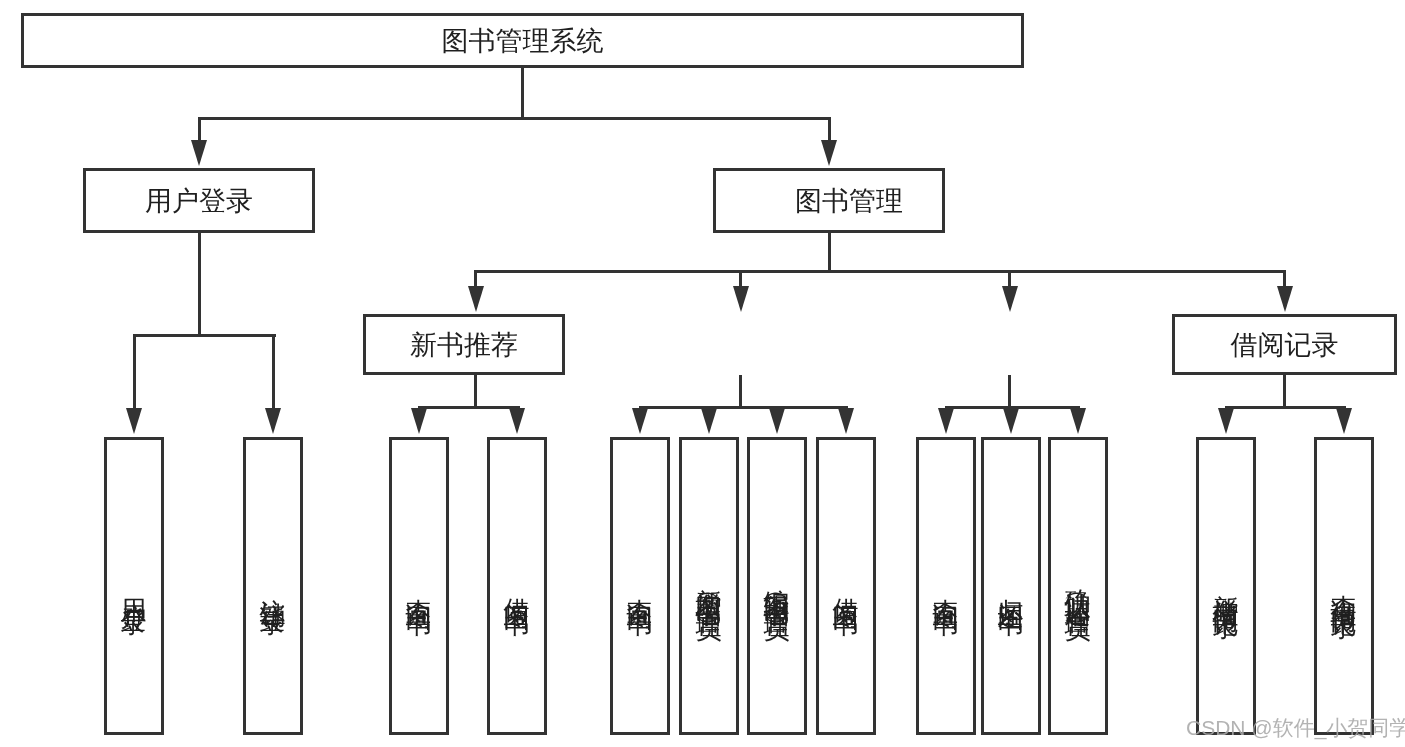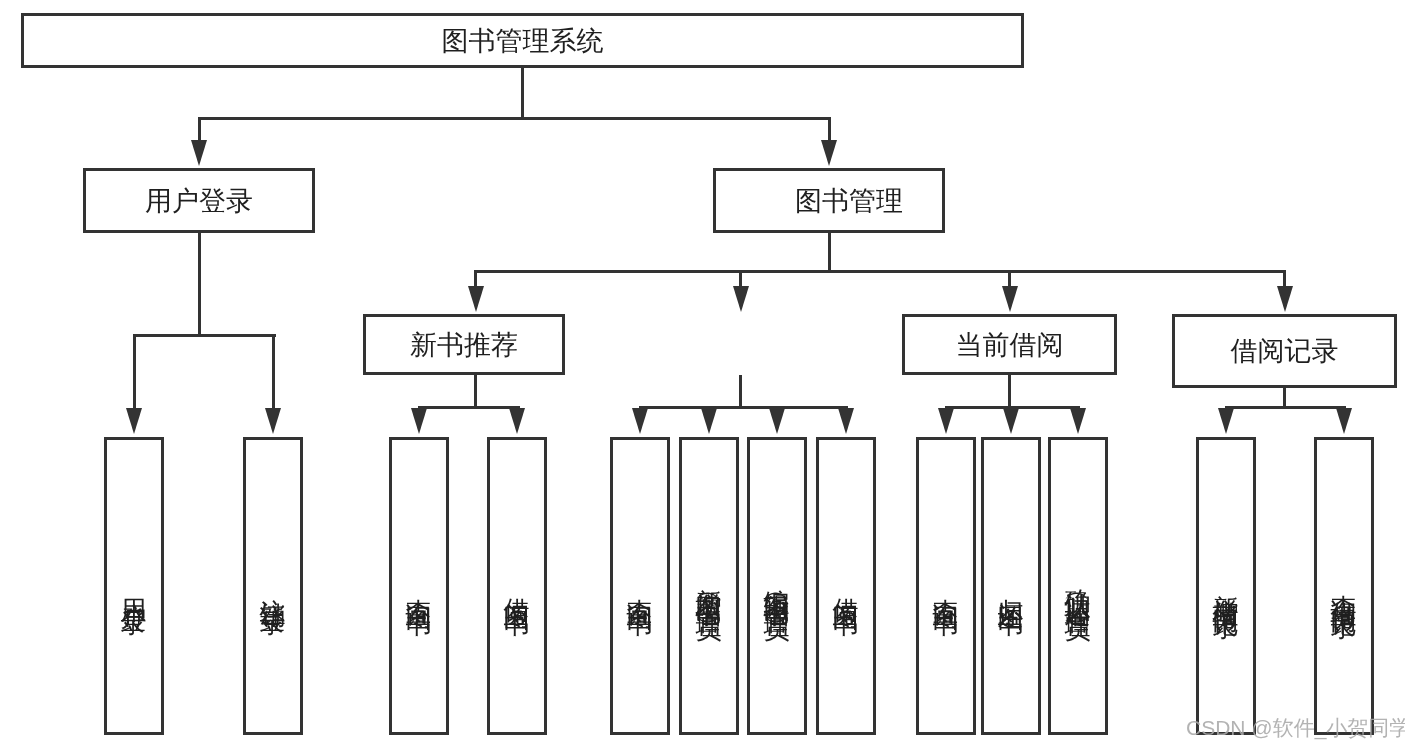--- a/index.html
+++ b/index.html
@@ -92,25 +92,22 @@
 
   <div class="node" style="left:713px; top:168px; width:232px; height:65px;padding-left:40px;">
     <span>图书管理</span>
   </div>
 
   <div class="node" style="left:363px; top:314px; width:202px; height:61px;">
     <span>新书推荐</span>
   </div>
 
 
-  <div class="node" style="left:902px; top:314px; width:215px; height:61px;">
-    <span>当前借阅</span>
-  </div>
 
-  <div class="node" style="left:1172px; top:314px; width:225px; height:74px;font-family:Liberation Mono, monospace;">
+  <div class="node" style="left:1172px; top:314px; width:225px; height:61px;font-family:Liberation Mono, monospace;">
     <span>借阅记录</span>
   </div>
 
   <div class="node leaf" style="left:104px; top:437px; width:60px; height:298px;">
     <span class="vtext">用户登录</span>
   </div>
   <div class="node leaf" style="left:243px; top:437px; width:60px; height:298px;">
     <span class="vtext">注销登录</span>
   </div>
 

